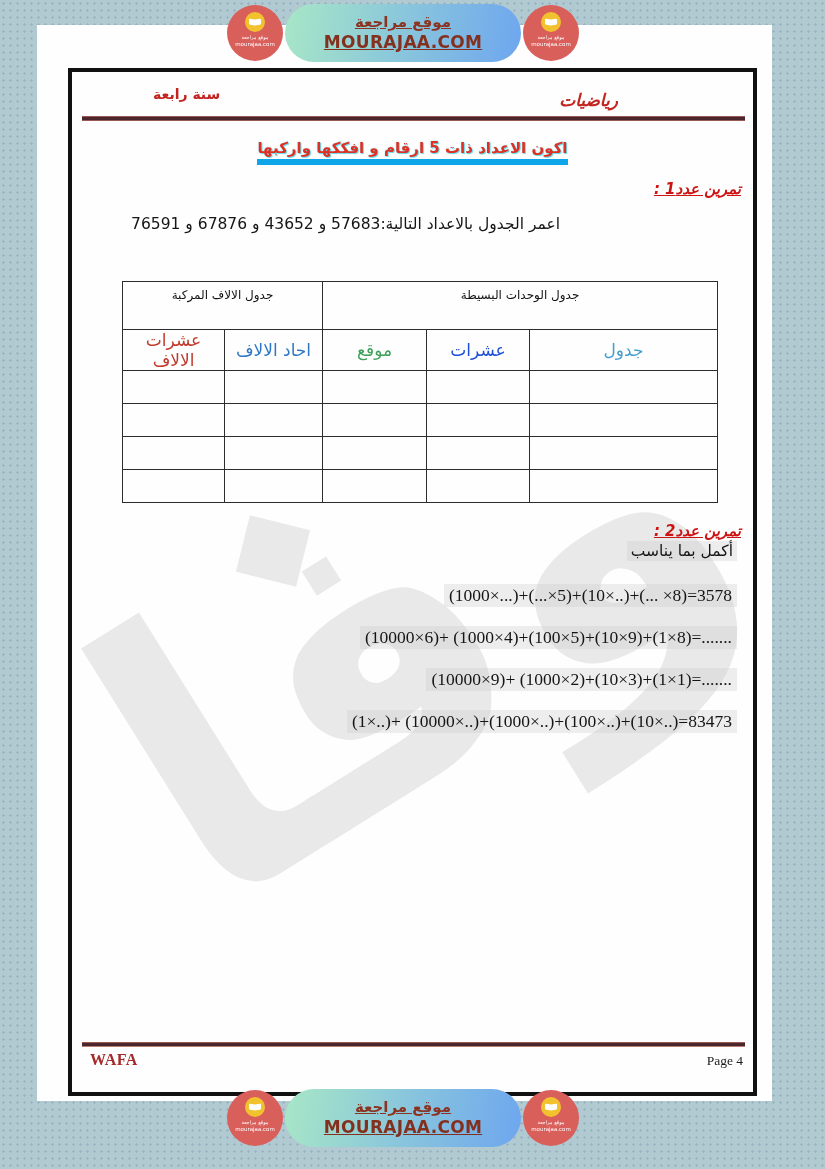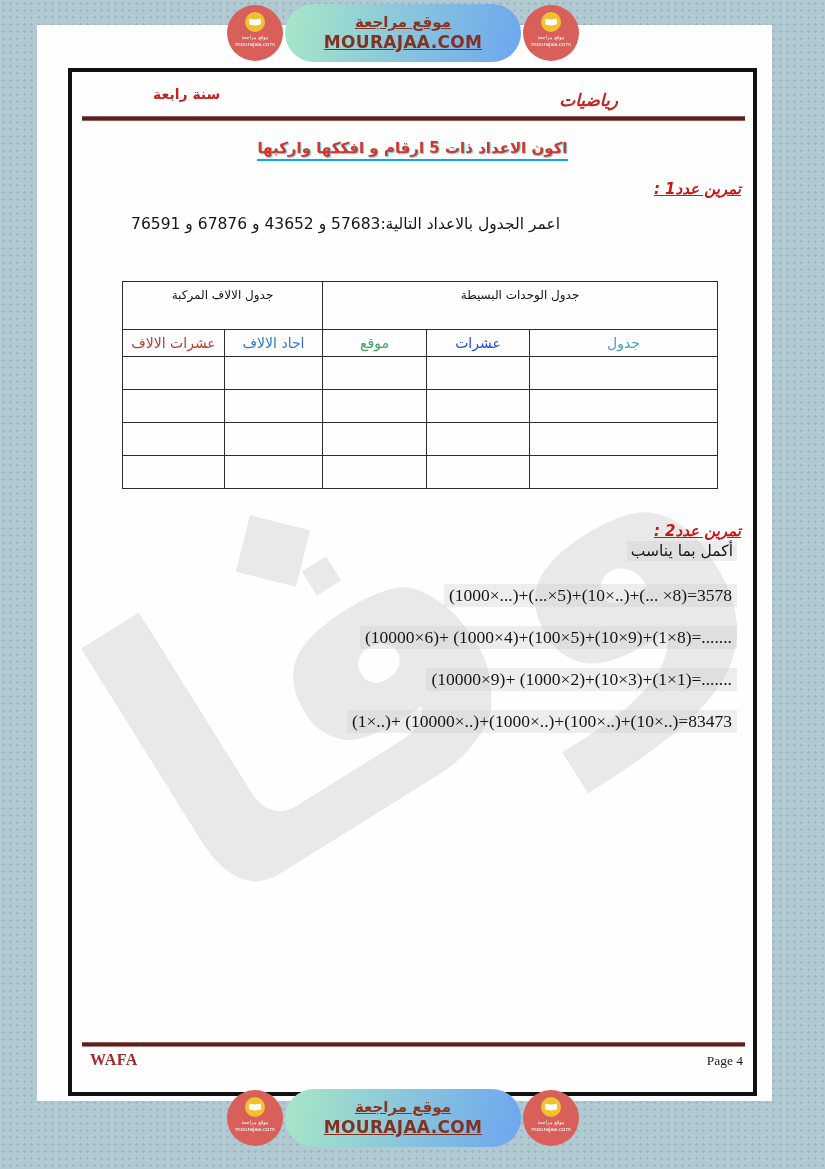--- a/index.html
+++ b/index.html
@@ -23,34 +23,34 @@
 
   .layer { position:absolute; inset:0; z-index:1; }
 
   
   .grade { position:absolute; left:37px; top:14px; font-size:14px; font-weight:bold; color:#c4241f; direction:rtl;margin-left:44px; }
   .subject { position:absolute; right:135px; top:18px; font-size:17px; font-weight:bold; font-style:italic; color:#c4241f; direction:rtl; }
   .header-rule { position:absolute; left:10px; right:8px; top:44px; height:5px; background:#4b262c; border-top:1px solid #9a5a55; border-bottom:1px solid #9a5a55; }
   .doc-title-wrap { position:absolute; left:0; right:0; top:66px; text-align:center; }
   .doc-title { display:inline-block; direction:rtl; font-size:15px; font-weight:bold; color:#e03024;
     text-shadow:1px 1px 0 #6fdcec, 0 0 2px #8fe6f2;
-    border-bottom:2px solid #0ea5e9; padding-bottom:2px; }
+    border-bottom:6px solid #0ea5e9; padding-bottom:2px; }
 
   .ex-label { position:absolute; right:12px; font-size:15px; font-weight:bold; font-style:italic;
     color:#cc1414; direction:rtl; text-decoration:underline; }
   .ex1-label { top:108px; }
   .ex2-label { top:450px; }
 
   .ex1-instruction { position:absolute; right:193px; top:143px; direction:rtl; font-size:15.5px; color:#161616; white-space:nowrap; }
 
   
   .num-table { position:absolute; left:50px; top:209px; width:595px; border-collapse:collapse; direction:rtl; table-layout:fixed; }
   .num-table td { border:1.6px solid #2c2c2c; text-align:center; vertical-align:middle; }
   .num-table .group-row td { height:48px; font-size:12px; color:#111; vertical-align:top; padding-top:6px; }
-  .num-table .cols-row td { height:27px; font-size:14px;text-align:center; }
+  .num-table .cols-row td { height:27px; font-size:17px;text-align:center; }
   .num-table .body-row td { height:33px; background:transparent; }
 
   
   .ex2-instruction { position:absolute; right:16px; top:469px; direction:rtl; font-size:15.5px; color:#161616;
     background:rgba(205,205,205,0.35); padding:1px 4px; }
   .equations { position:absolute; right:16px; top:512px; display:flex; flex-direction:column; align-items:flex-end; gap:19px; }
   .equation { direction:ltr; font-family:"Liberation Serif", serif; font-size:17.5px; color:#151515;
     background:rgba(205,205,205,0.35); padding:1px 5px; white-space:nowrap; }
 
   

